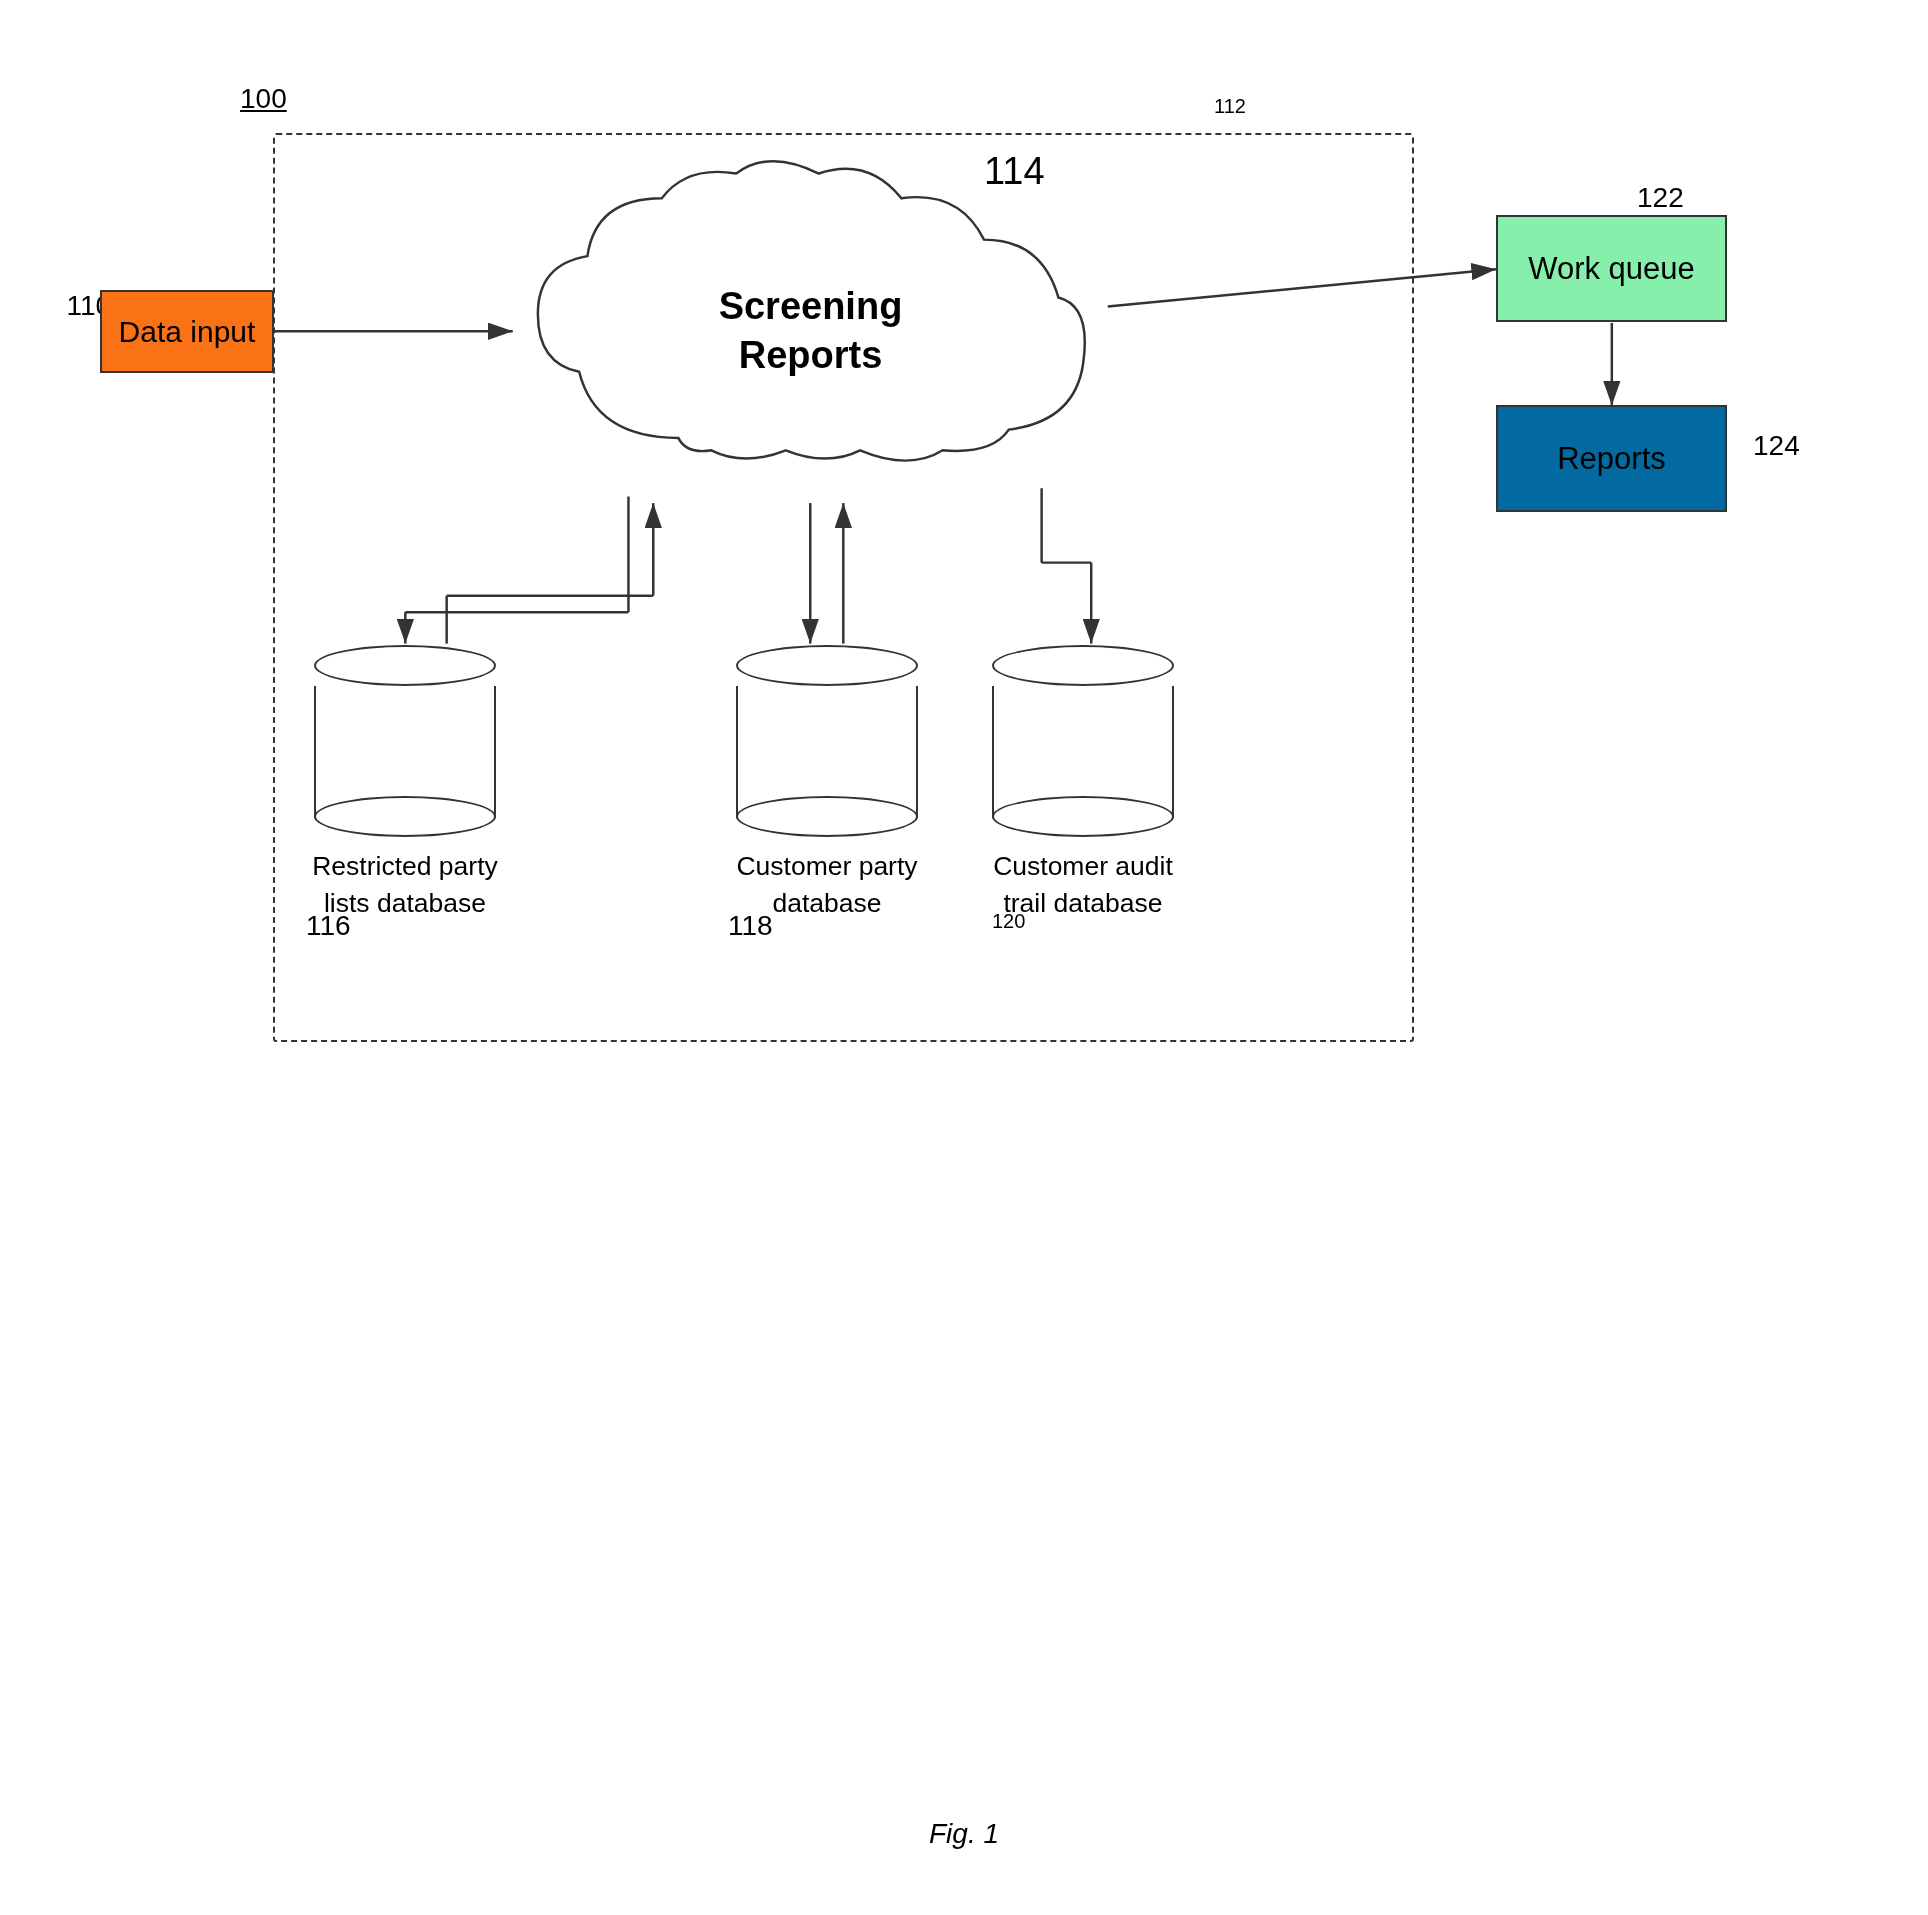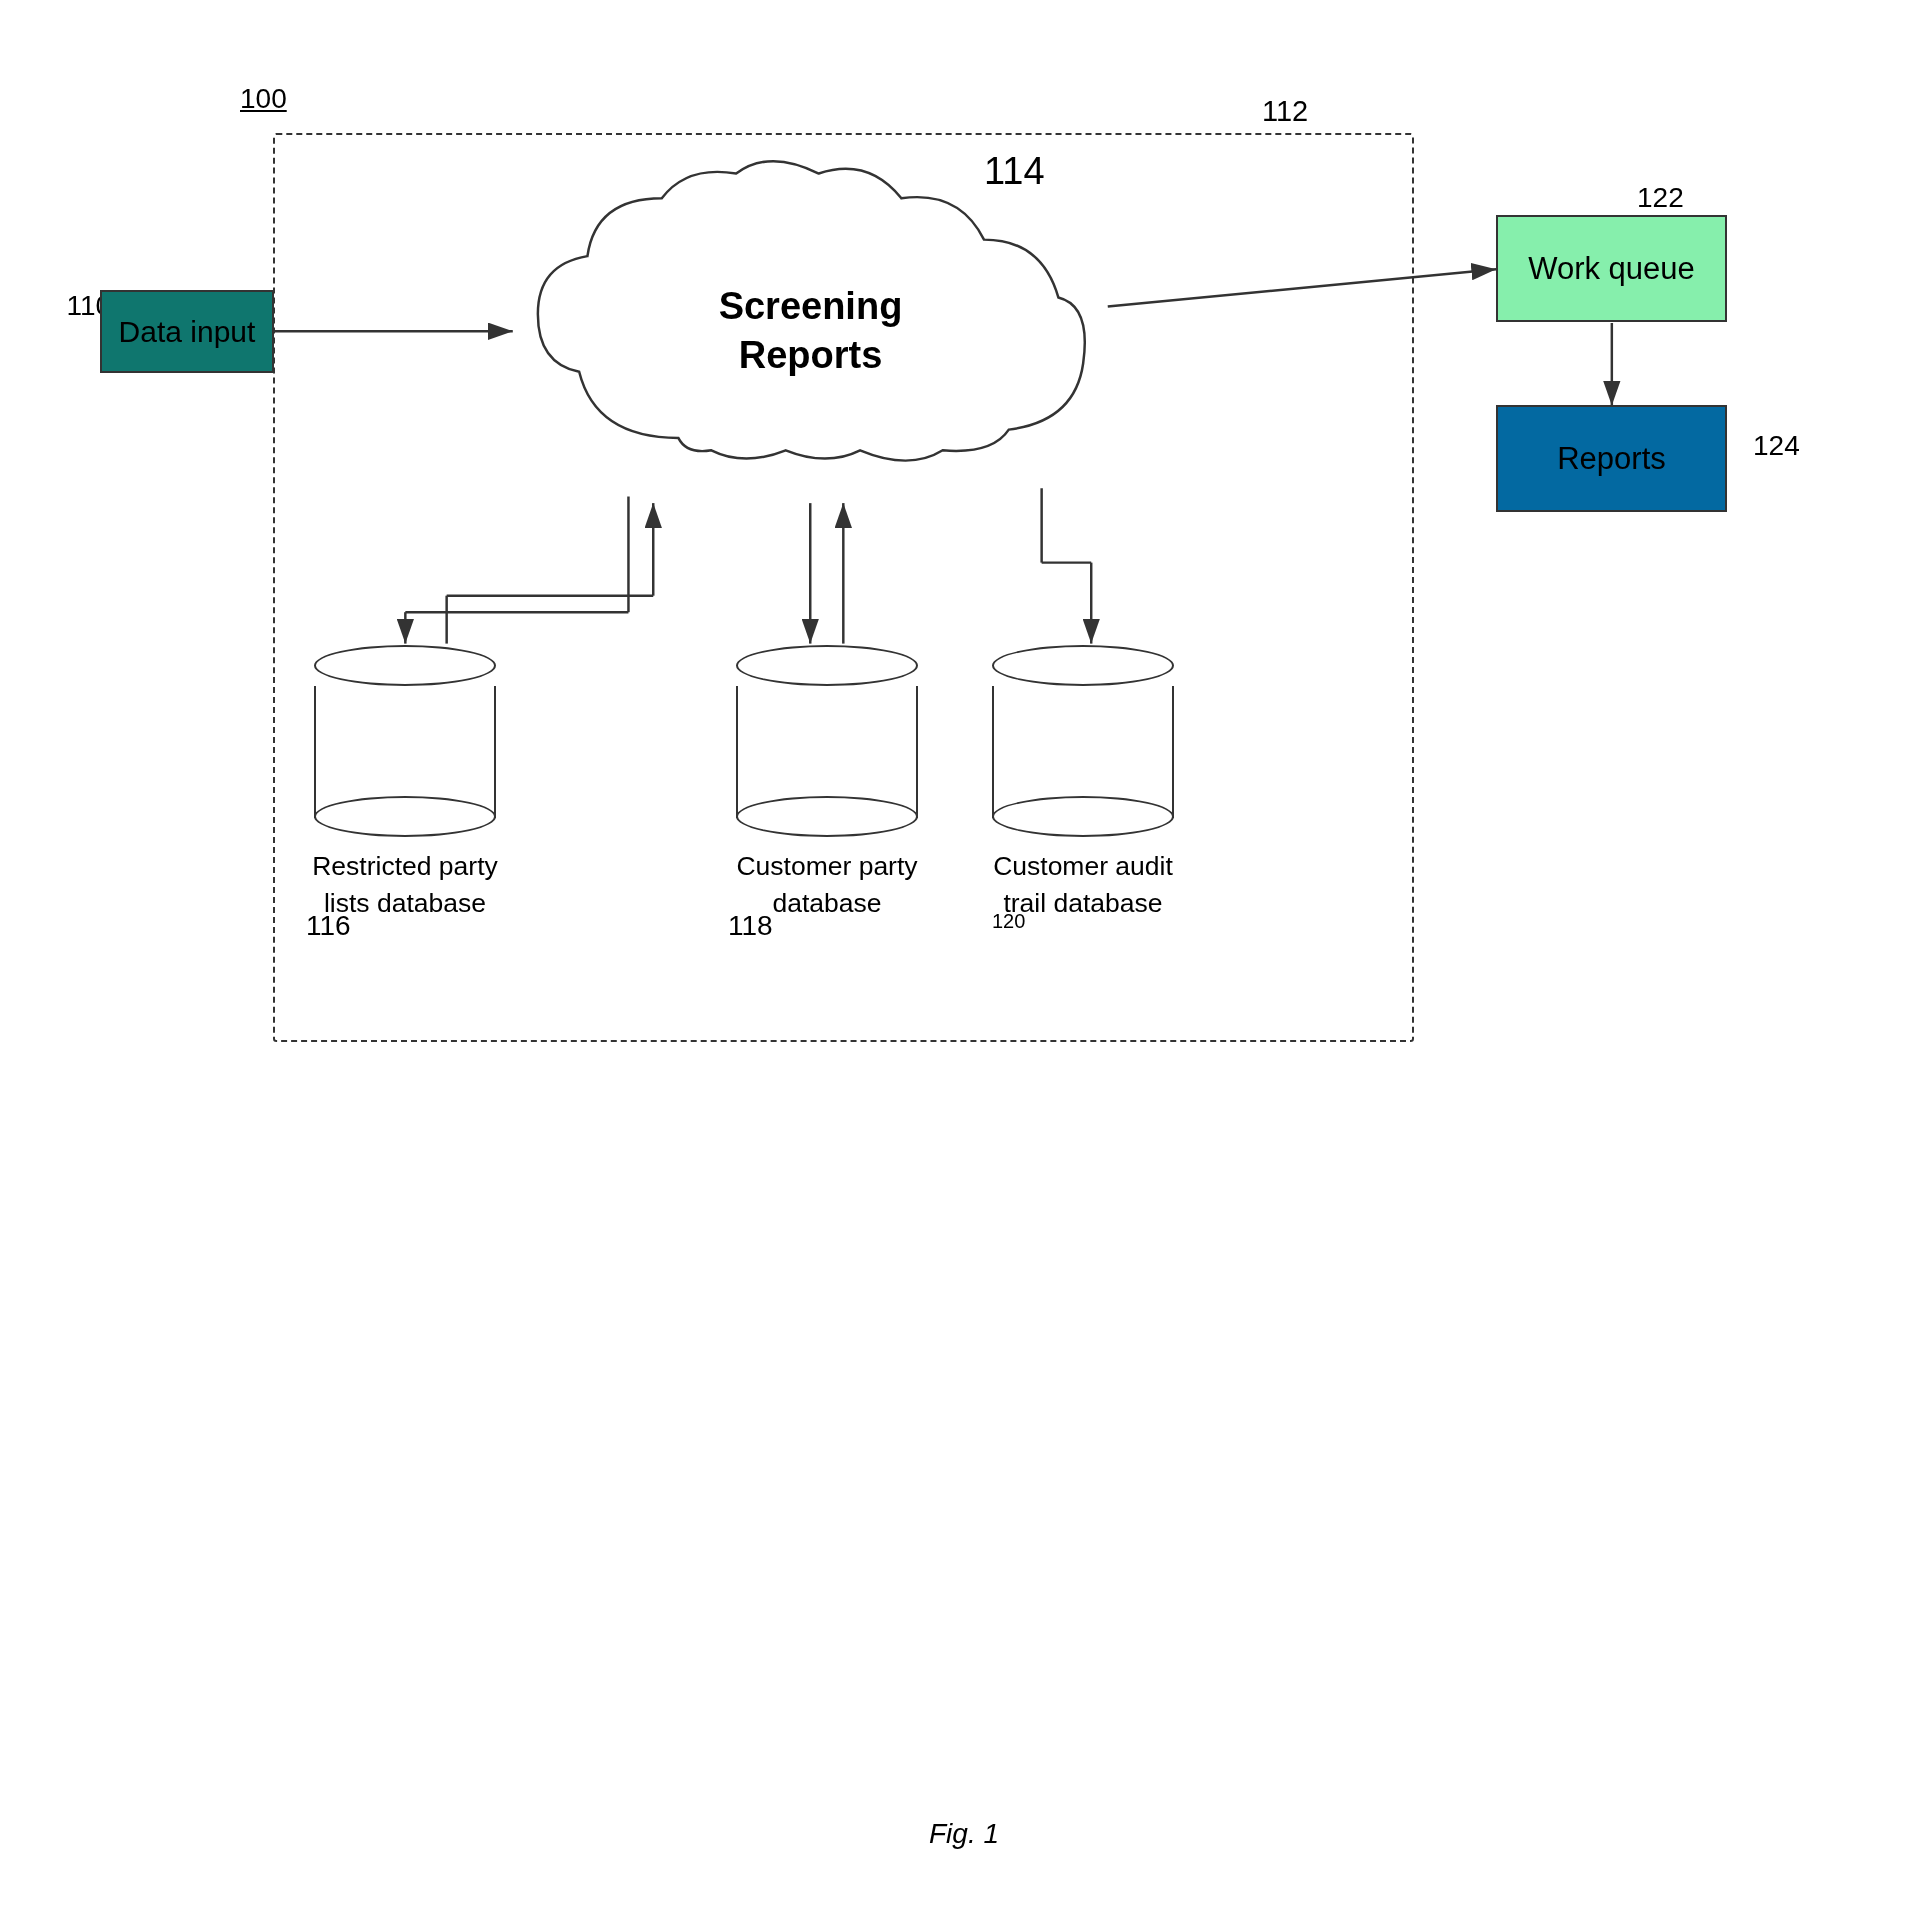--- a/index.html
+++ b/index.html
@@ -47,22 +47,22 @@
       width: 1141px;
       height: 909px;
       border: 2.5px dashed #333;
       border-radius: 3.3px;
     }
 
     
     .ref-112 {
       position: absolute;
       top: 45px;
-      left: 1212px;
-      font-size: 29px;
+      left: 1164px;
+      font-size: 20px;
     }
 
     
     .cloud-wrapper {
       position: absolute;
       top: 107px;
       left: 463px;
       width: 595px;
       height: 347px;
     }
@@ -88,21 +88,21 @@
     }
 
     
     .data-input-box {
       position: absolute;
       top: 240px;
       left: 50px;
       width: 174px;
       height: 83px;
       border: 2.1px solid #333;
-      background: #0f766e;
+      background: #f97316;
       display: flex;
       align-items: center;
       justify-content: center;
       font-size: 30px;
       text-align: center;
     }
 
     .ref-110 {
       position: absolute;
       top: 240px;

